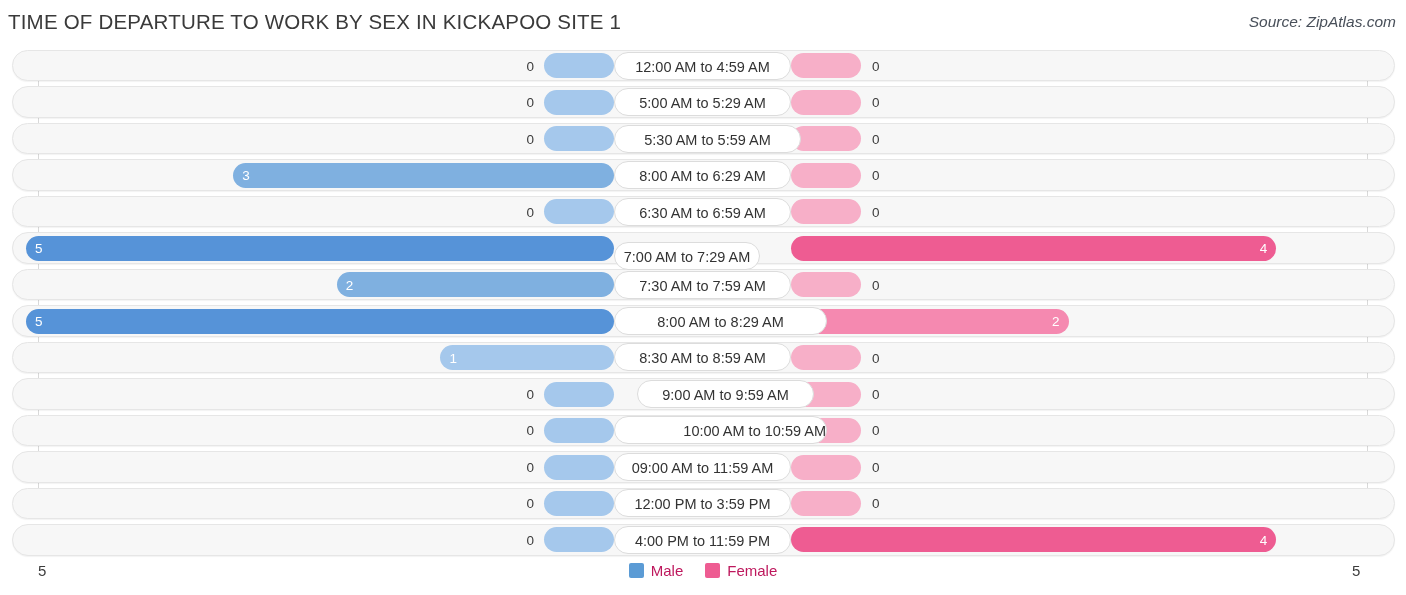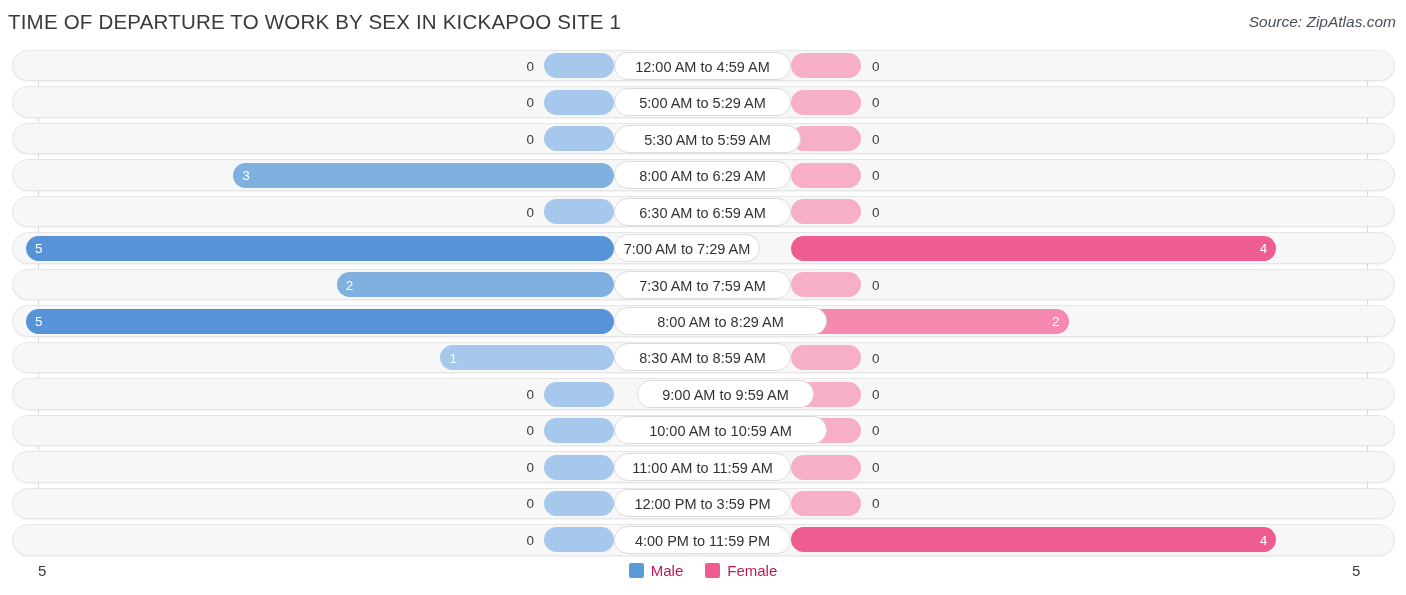--- a/index.html
+++ b/index.html
@@ -264,21 +264,21 @@
           <div class="cat-pill" style="left: 614px; width: 177px;">6:30 AM to 6:59 AM</div>
         </div>
         <div class="row">
           <div class="track"></div>
           <div class="bar-male" style="left: 26px; width: 588px; background: rgb(86, 147, 216);">
             <span class="bar-value">5</span>
           </div>
           <div class="bar-female" style="left: 791px; width: 485.2px; background: rgb(238, 92, 146);">
             <span class="bar-value">4</span>
           </div>
-          <div class="cat-pill" style="left: 614px; width: 146px;">7:00 AM to 7:29 AM</div>
+          <div class="cat-pill" style="left: 614px; width: 146px; margin-top: 8px;">7:00 AM to 7:29 AM</div>
         </div>
         <div class="row">
           <div class="track"></div>
           <div class="bar-male" style="left: 336.8px; width: 277.2px; background: rgb(127, 176, 224);">
             <span class="bar-value">2</span>
           </div>
           <span class="val-right-out" style="left: 872px;">0</span>
           <div class="bar-female" style="left: 791px; width: 70px; background: rgb(247, 175, 200);"></div>
           <div class="cat-pill" style="left: 614px; width: 177px;">7:30 AM to 7:59 AM</div>
         </div>
@@ -308,29 +308,29 @@
           <span class="val-right-out" style="left: 872px;">0</span>
           <div class="bar-female" style="left: 791px; width: 70px; background: rgb(247, 175, 200);"></div>
           <div class="cat-pill" style="left: 614px; width: 177px; margin-left: 23px;">9:00 AM to 9:59 AM</div>
         </div>
         <div class="row">
           <div class="track"></div>
           <span class="val-left-out" style="left: 506px; width: 28px;">0</span>
           <div class="bar-male" style="left: 544px; width: 70px; background: rgb(165, 200, 236);"></div>
           <span class="val-right-out" style="left: 872px;">0</span>
           <div class="bar-female" style="left: 791px; width: 70px; background: rgb(247, 175, 200);"></div>
-          <div class="cat-pill" style="left: 614px; width: 213px;">10:00 AM to 10:59 AM</div>
-        </div>
-        <div class="row">
-          <div class="track"></div>
-          <span class="val-left-out" style="left: 506px; width: 28px;">0</span>
-          <div class="bar-male" style="left: 544px; width: 70px; background: rgb(165, 200, 236);"></div>
-          <span class="val-right-out" style="left: 872px;">0</span>
-          <div class="bar-female" style="left: 791px; width: 70px; background: rgb(247, 175, 200);"></div>
-          <div class="cat-pill" style="left: 614px; width: 177px;">11:00 AM to 11:59 AM</div>
+          <div class="cat-pill" style="left: 614px; width: 213px; text-align: right;">10:00 AM to 10:59 AM</div>
+        </div>
+        <div class="row">
+          <div class="track"></div>
+          <span class="val-left-out" style="left: 506px; width: 28px;">0</span>
+          <div class="bar-male" style="left: 544px; width: 70px; background: rgb(165, 200, 236);"></div>
+          <span class="val-right-out" style="left: 872px;">0</span>
+          <div class="bar-female" style="left: 791px; width: 70px; background: rgb(247, 175, 200);"></div>
+          <div class="cat-pill" style="left: 614px; width: 177px;">09:00 AM to 11:59 AM</div>
         </div>
         <div class="row">
           <div class="track"></div>
           <span class="val-left-out" style="left: 506px; width: 28px;">0</span>
           <div class="bar-male" style="left: 544px; width: 70px; background: rgb(165, 200, 236);"></div>
           <span class="val-right-out" style="left: 872px;">0</span>
           <div class="bar-female" style="left: 791px; width: 70px; background: rgb(247, 175, 200);"></div>
           <div class="cat-pill" style="left: 614px; width: 177px;">12:00 PM to 3:59 PM</div>
         </div>
         <div class="row">

